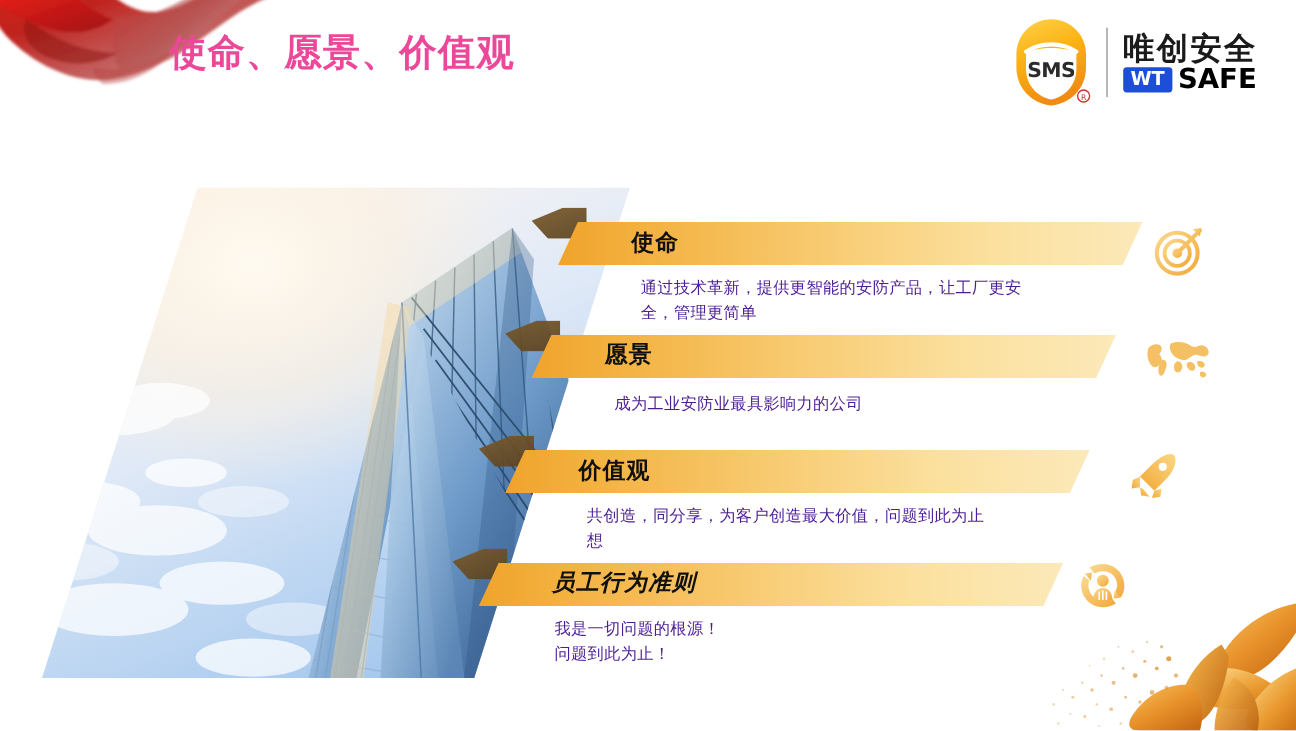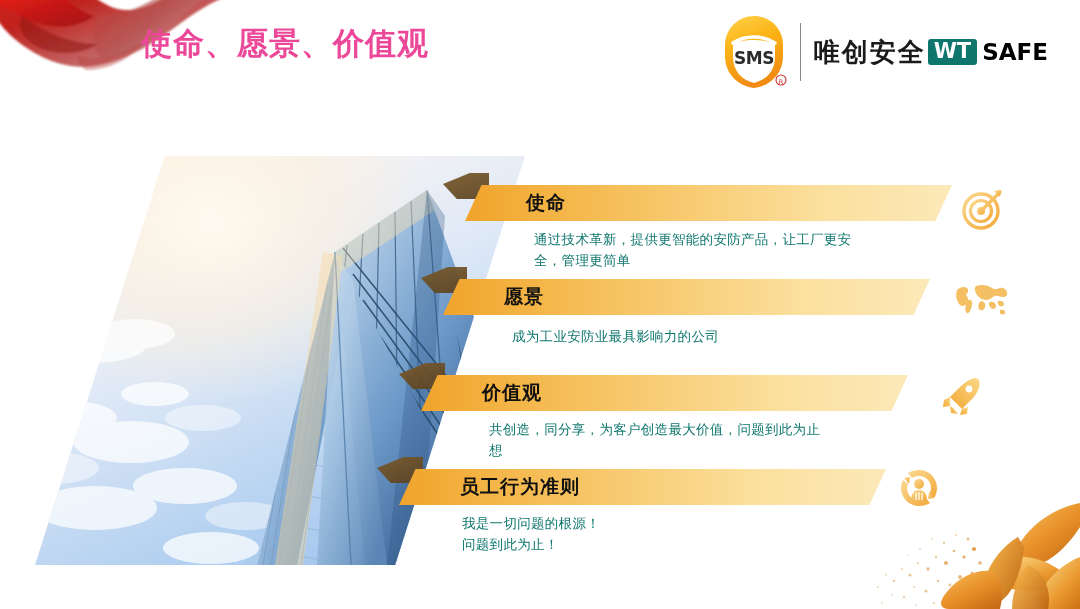--- a/index.html
+++ b/index.html
@@ -19,25 +19,25 @@
   .slide-title{
     position:absolute;left:141px;top:25px;
     font-size:31px;font-weight:bold;color:#ec4899;
     letter-spacing:1px;line-height:1.2;white-space:nowrap;
   }
 
   
   .logo-block{position:absolute;right:32px;top:11px;display:flex;align-items:center;gap:0px;height:82px;}
   .logo-helmet{width:74px;height:80px;flex:none;}
   .logo-divider{width:1px;height:58px;background:#8a8a8a;margin:0 13px 0 9px;flex:none;}
-  .logo-text{display:flex;flex-direction:row;justify-content:center;gap:2px;}
+  .logo-text{display:flex;flex-direction:column;justify-content:center;gap:2px;}
   .logo-cn{font-size:26px;font-weight:bold;color:#1a1a1a;letter-spacing:2px;line-height:1;white-space:nowrap;}
   .logo-en{display:flex;align-items:center;gap:5px;line-height:1;}
   .logo-wt{
-    background:#0f766e;color:#ffffff;font-weight:bold;font-size:21px;
+    background:#1d4ed8;color:#ffffff;font-weight:bold;font-size:16px;
     padding:2px 6px 3px 6px;border-radius:3px;letter-spacing:0px;
     font-family:"DejaVu Sans",sans-serif;
   }
   .logo-safe{color:#000000;font-weight:bold;font-size:23px;letter-spacing:0px;font-family:"DejaVu Sans",sans-serif;}
 
   
   .photo{
     position:absolute;left:35px;top:156px;width:490px;height:409px;
     clip-path:polygon(26.5% 0%, 100% 0%, 73.5% 100%, 0% 100%);
     overflow:hidden;
@@ -59,21 +59,21 @@
     clip-path:polygon(3.4% 0%, 100% 0%, 96.6% 100%, 0% 100%);
   }
   .banner .heading{
     position:absolute;top:0;height:36px;line-height:36px;
     font-size:19px;font-weight:bold;color:#101010;letter-spacing:1px;
     white-space:nowrap;
   }
 
   
   .para{
-    position:absolute;color:#0f766e;font-size:13.5px;line-height:21px;
+    position:absolute;color:#4c1d95;font-size:13.5px;line-height:21px;
     letter-spacing:.3px;white-space:pre-line;
   }
 
   
   .ricon{position:absolute;}
 
   
   .flower{position:absolute;right:0;bottom:0;width:212px;height:132px;pointer-events:none;}
 </style>
 </head>
@@ -295,21 +295,21 @@
       <div class="fold"></div>
       <div class="body"></div>
       <div class="heading" style="left:61px;">价值观</div>
     </div>
     <div class="para" style="left:489px;top:419px;width:400px;">共创造，同分享，为客户创造最大价值，问题到此为止
 想</div>
 
     <div class="banner" style="left:399px;top:469px;width:487px;">
       <div class="fold"></div>
       <div class="body"></div>
-      <div class="heading" style="left:61px;">员工行为准则</div>
+      <div class="heading" style="left:61px;font-style:italic;">员工行为准则</div>
     </div>
     <div class="para" style="left:462px;top:513px;width:400px;">我是一切问题的根源！
 问题到此为止！</div>
   </div>
 
   <div class="ricon" style="left:960px;top:186px;width:46px;height:46px;">
     <svg viewBox="0 0 46 46" width="46" height="46" aria-hidden="true">
       <defs>
         <linearGradient id="ic1" x1="0" y1="0" x2="1" y2="1">
           <stop offset="0%" stop-color="#fbd78c"></stop>

